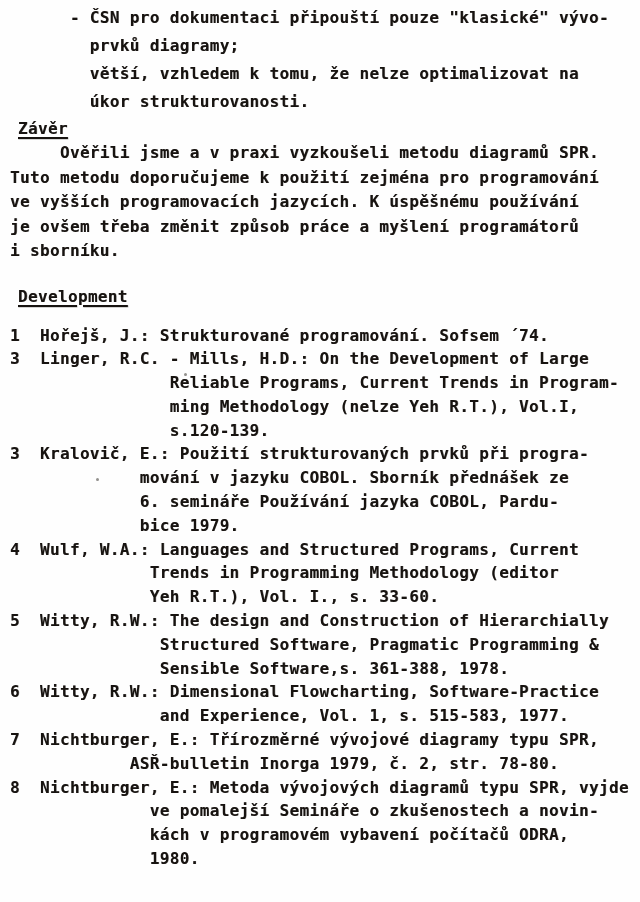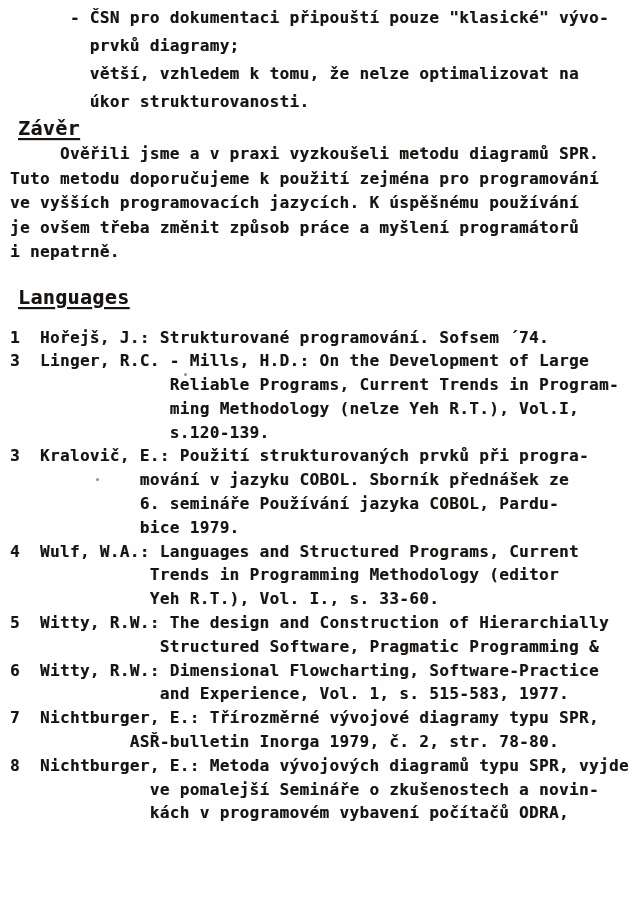--- a/index.html
+++ b/index.html
@@ -27,21 +27,21 @@
   }
   .bullets .line {
     line-height: 28px;
   }
   .para .line {
     line-height: 24.5px;
   }
   .heading {
     display: inline-block;
     margin: 0 0 0 8px;
-    font-size: 20px;
+    font-size: 16px;
     line-height: 25px;
     font-weight: 700;
     text-decoration: underline;
     text-underline-offset: 3px;
     text-decoration-thickness: 2px;
   }
   .heading-row {
     line-height: 25px;
   }
   .heading-row.literatura-row {
@@ -77,25 +77,25 @@
 
   <div class="heading-row">
     <span class="heading">Závěr</span>
   </div>
 
   <div class="para">
       <div class="line">     Ověřili jsme a v praxi vyzkoušeli metodu diagramů SPR.</div>
       <div class="line">Tuto metodu doporučujeme k použití zejména pro programování</div>
       <div class="line">ve vyšších programovacích jazycích. K úspěšnému používání</div>
       <div class="line">je ovšem třeba změnit způsob práce a myšlení programátorů</div>
-      <div class="line">i nepatrně.</div>
+      <div class="line">i sborníku.</div>
     </div>
 
   <div class="heading-row literatura-row">
-    <span class="heading">Languages</span>
+    <span class="heading">Development</span>
   </div>
 
   <div class="refs">
       <div class="reference">
         <div class="line">1  Hořejš, J.: Strukturované programování. Sofsem ´74.</div>
       </div>
       <div class="reference">
         <div class="line">3  Linger, R.C. - Mills, H.D.: On the Development of Large</div>
         <div class="line">                Reliable Programs, Current Trends in Program-</div>
         <div class="line">                ming Methodology (nelze Yeh R.T.), Vol.I,</div>
@@ -108,33 +108,35 @@
         <div class="line">             bice 1979.</div>
       </div>
       <div class="reference">
         <div class="line">4  Wulf, W.A.: Languages and Structured Programs, Current</div>
         <div class="line">              Trends in Programming Methodology (editor</div>
         <div class="line">              Yeh R.T.), Vol. I., s. 33-60.</div>
       </div>
       <div class="reference">
         <div class="line">5  Witty, R.W.: The design and Construction of Hierarchially</div>
         <div class="line">               Structured Software, Pragmatic Programming &amp;</div>
+        <div class="line">               Sensible Software,s. 361-388, 1978.</div>
       </div>
       <div class="reference">
         <div class="line">6  Witty, R.W.: Dimensional Flowcharting, Software-Practice</div>
         <div class="line">               and Experience, Vol. 1, s. 515-583, 1977.</div>
       </div>
       <div class="reference">
         <div class="line">7  Nichtburger, E.: Třírozměrné vývojové diagramy typu SPR,</div>
         <div class="line">            ASŘ-bulletin Inorga 1979, č. 2, str. 78-80.</div>
       </div>
       <div class="reference">
         <div class="line">8  Nichtburger, E.: Metoda vývojových diagramů typu SPR, vyjde</div>
         <div class="line">              ve pomalejší Semináře o zkušenostech a novin-</div>
         <div class="line">              kách v programovém vybavení počítačů ODRA,</div>
+        <div class="line">              1980.</div>
       </div>
     </div>
 
   <div class="speck" style="left:184px; top:373px;"></div>
   <div class="speck" style="left:420px; top:148px;"></div>
   <div class="speck" style="left:96px;  top:478px;"></div>
 
 </div>
 
 </body></html>

